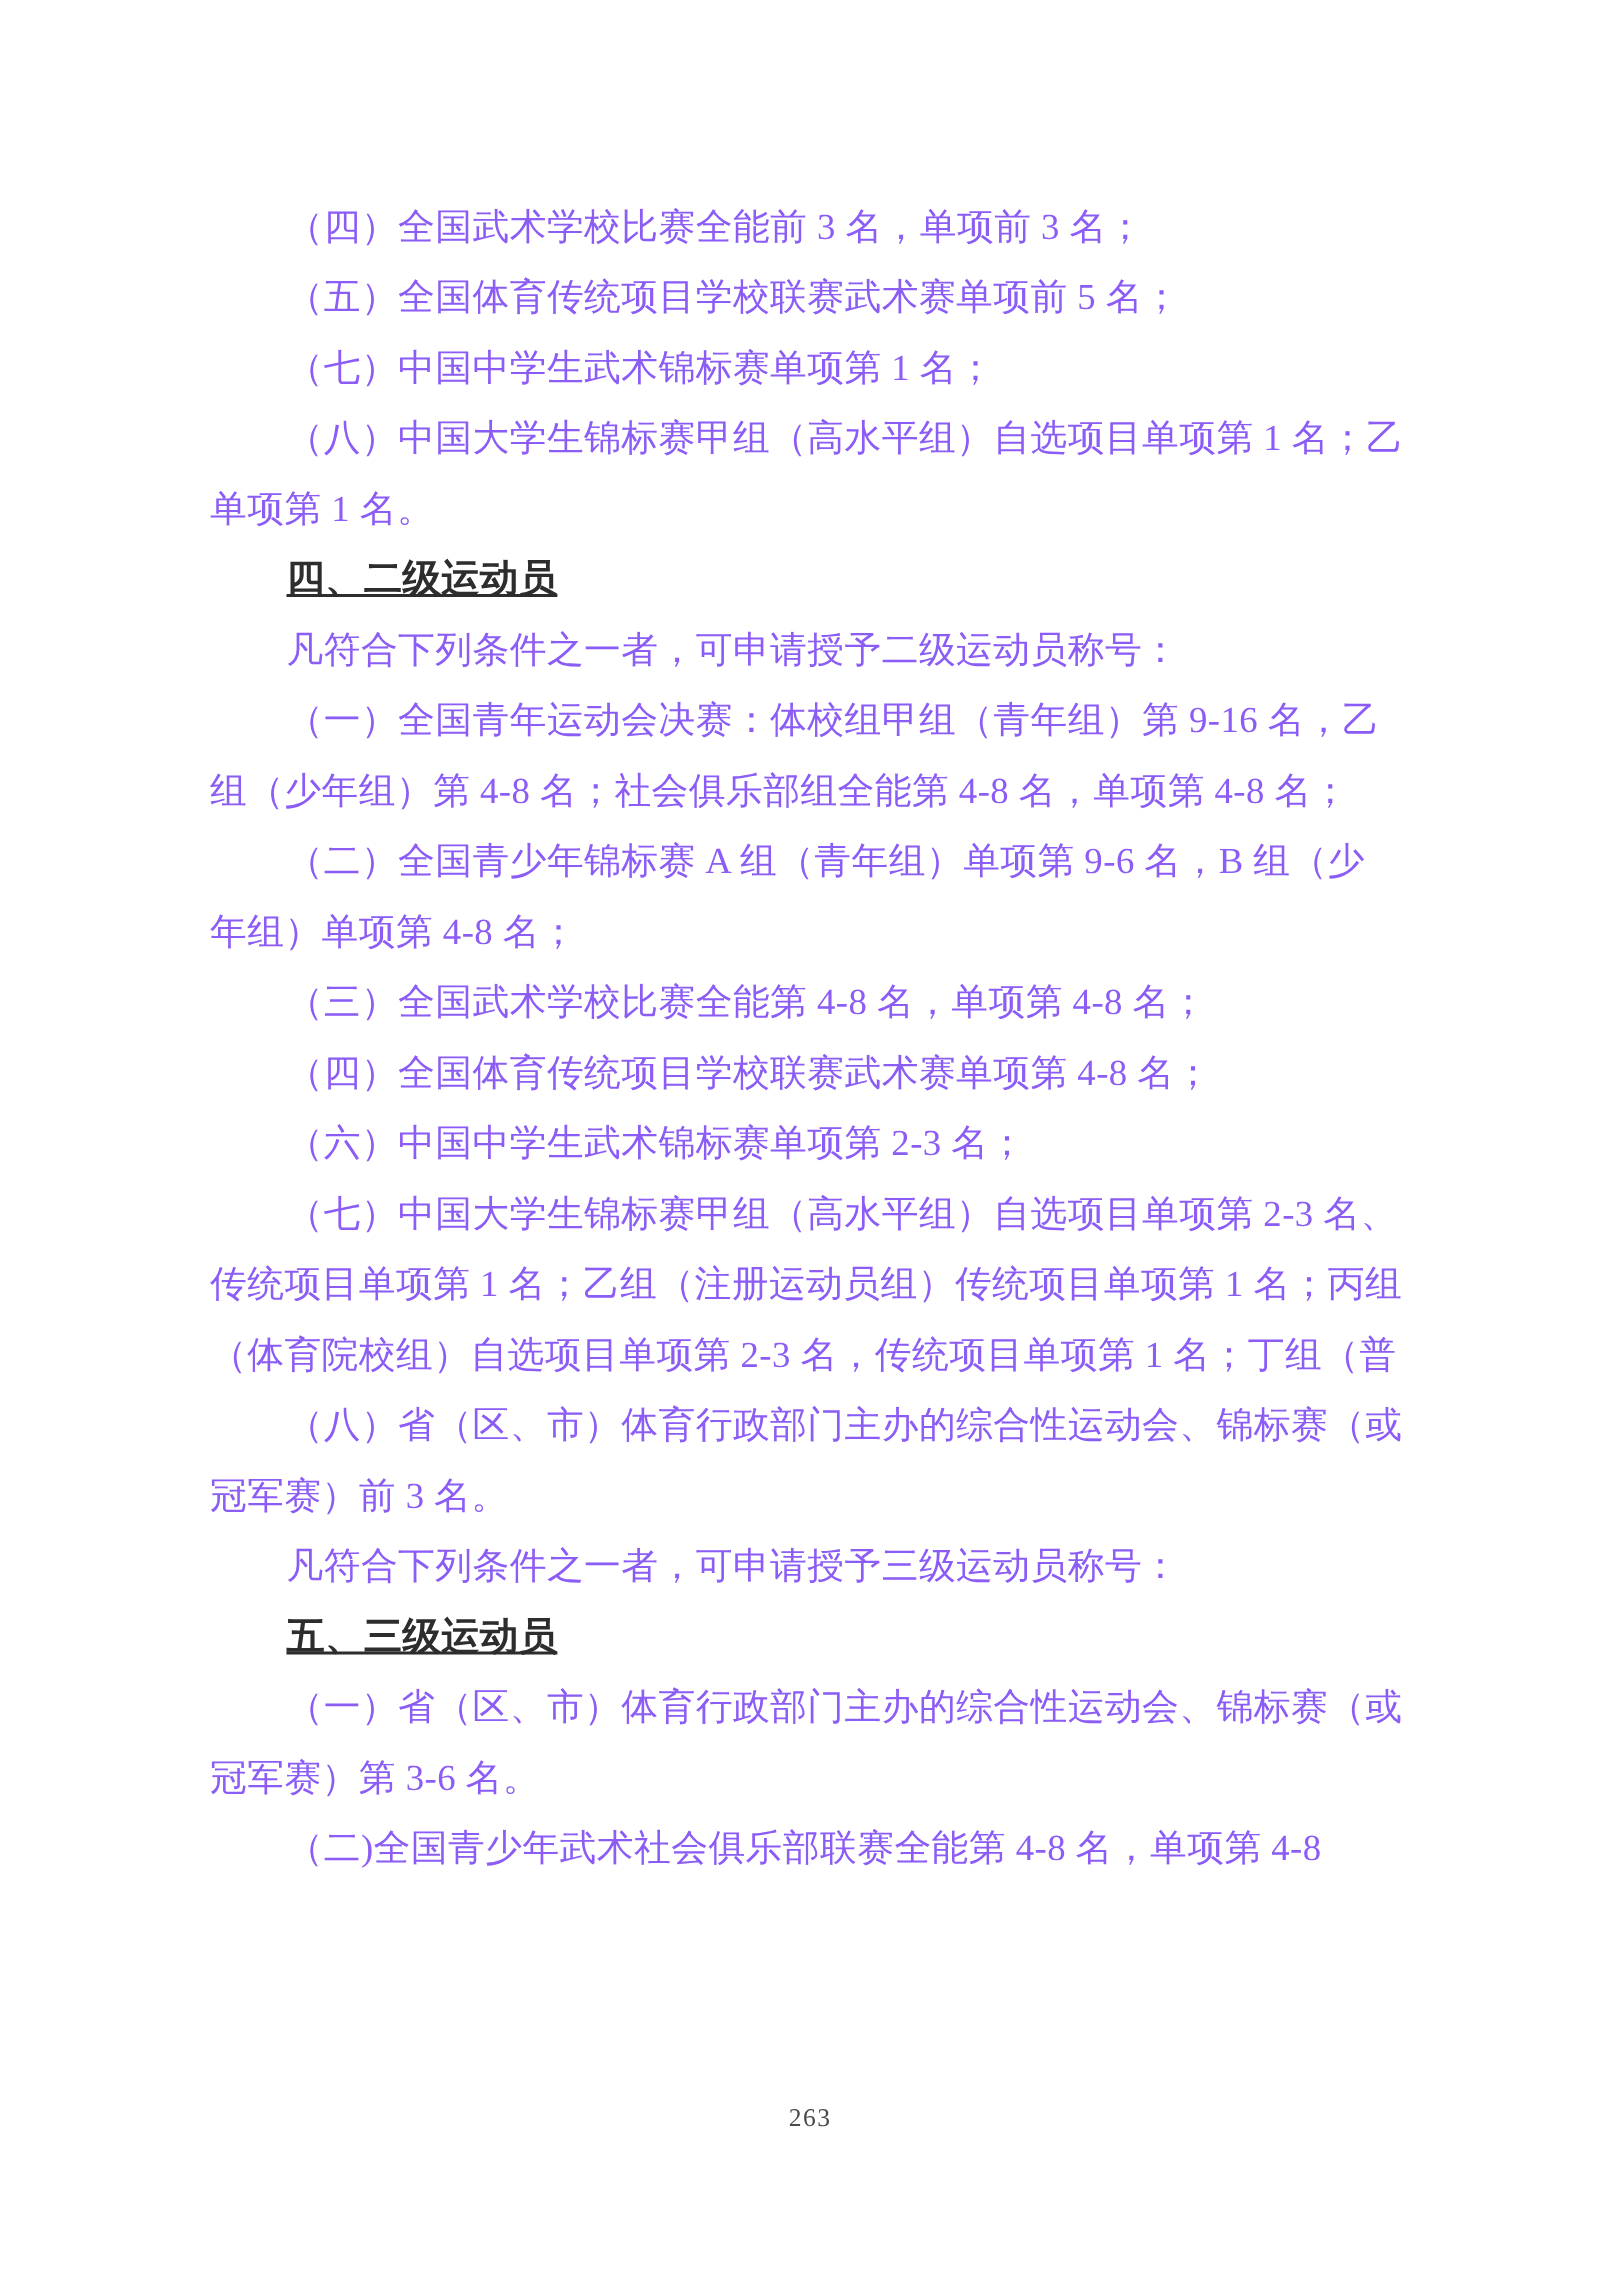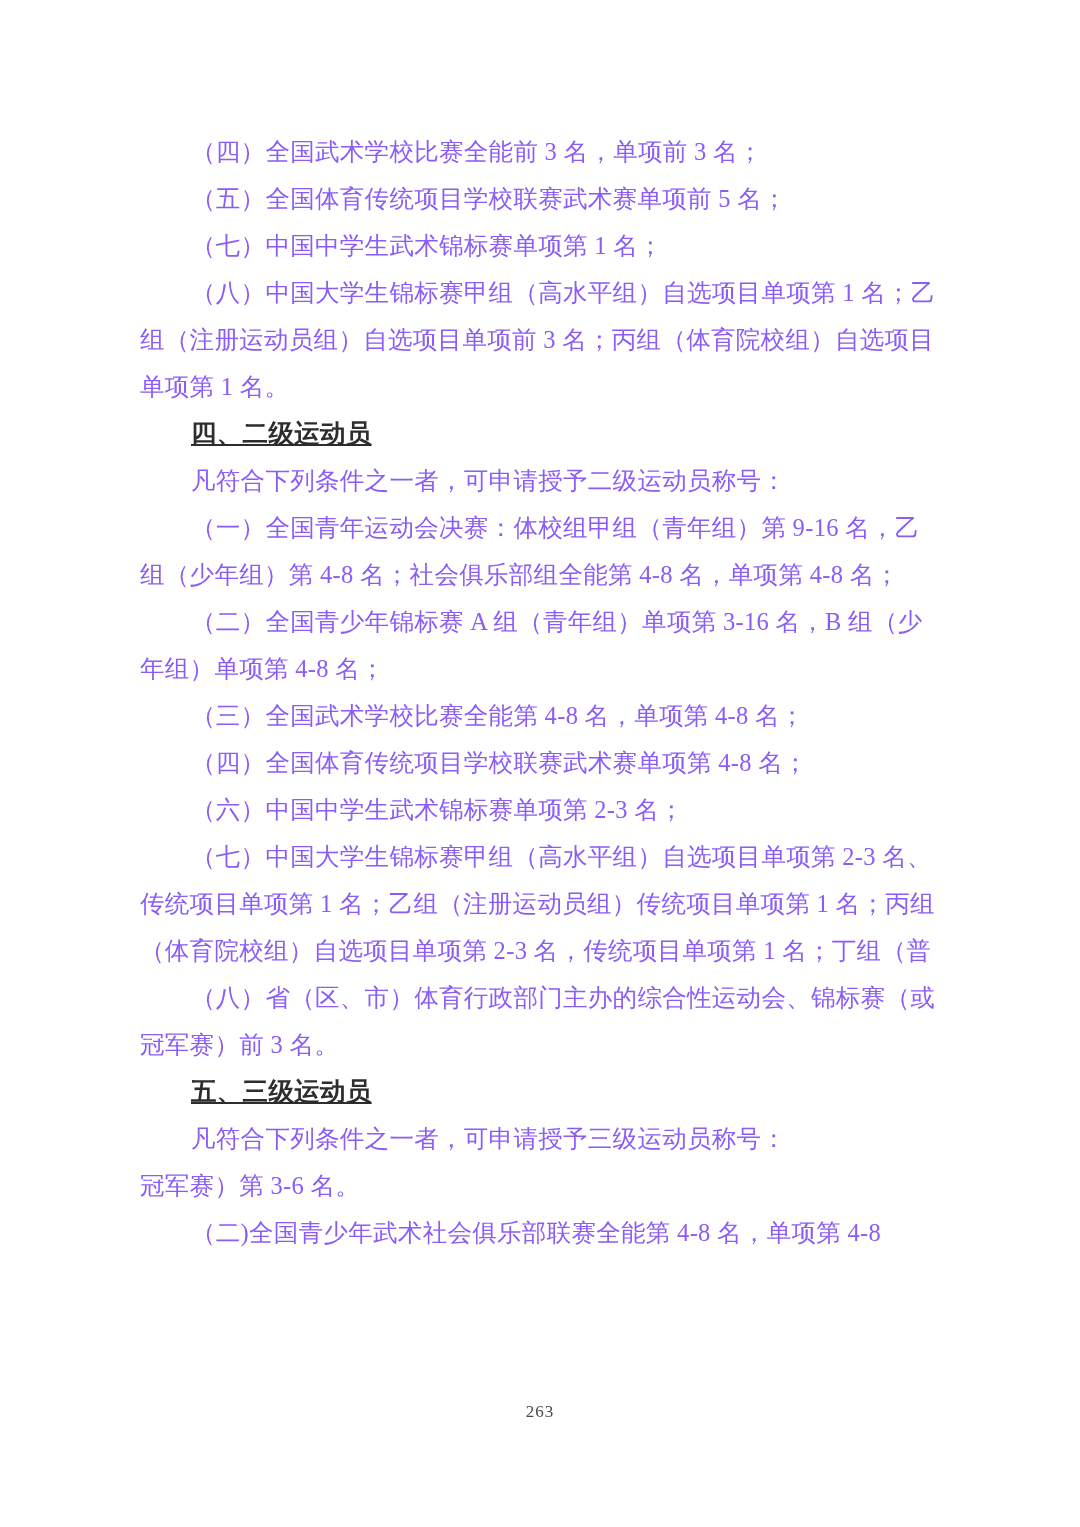--- a/index.html
+++ b/index.html
@@ -53,35 +53,35 @@
 </style>
 </head>
 <body>
 
 <div class="page">
   <div class="doc-body">
     <div class="line indent">（四）全国武术学校比赛全能前 3 名，单项前 3 名；</div>
     <div class="line indent">（五）全国体育传统项目学校联赛武术赛单项前 5 名；</div>
     <div class="line indent">（七）中国中学生武术锦标赛单项第 1 名；</div>
     <div class="line indent">（八）中国大学生锦标赛甲组（高水平组）自选项目单项第 1 名；乙</div>
-    <div class="line">组（注册运动员组）自选项目单项前 3 名；丙组（体育院校组）自选项目</div>
     <div class="line">单项第 1 名。</div>
     <div class="line indent heading">四、二级运动员</div>
     <div class="line indent">凡符合下列条件之一者，可申请授予二级运动员称号：</div>
     <div class="line indent">（一）全国青年运动会决赛：体校组甲组（青年组）第 9-16 名，乙</div>
     <div class="line">组（少年组）第 4-8 名；社会俱乐部组全能第 4-8 名，单项第 4-8 名；</div>
-    <div class="line indent">（二）全国青少年锦标赛 A 组（青年组）单项第 3-16 名，B 组（少</div>
+    <div class="line indent">（二）全国青少年锦标赛 A 组（青年组）单项第 9-6 名，B 组（少</div>
     <div class="line">年组）单项第 4-8 名；</div>
     <div class="line indent">（三）全国武术学校比赛全能第 4-8 名，单项第 4-8 名；</div>
     <div class="line indent">（四）全国体育传统项目学校联赛武术赛单项第 4-8 名；</div>
     <div class="line indent">（六）中国中学生武术锦标赛单项第 2-3 名；</div>
     <div class="line indent">（七）中国大学生锦标赛甲组（高水平组）自选项目单项第 2-3 名、</div>
     <div class="line">传统项目单项第 1 名；乙组（注册运动员组）传统项目单项第 1 名；丙组</div>
     <div class="line">（体育院校组）自选项目单项第 2-3 名，传统项目单项第 1 名；丁组（普</div>
     <div class="line indent">（八）省（区、市）体育行政部门主办的综合性运动会、锦标赛（或</div>
     <div class="line">冠军赛）前 3 名。</div>
+    <div class="line indent">凡符合下列条件之一者，可申请授予三级运动员称号：</div>
     <div class="line indent heading">五、三级运动员</div>
-    <div class="line indent">凡符合下列条件之一者，可申请授予三级运动员称号：</div>
+    <div class="line indent">（一）省（区、市）体育行政部门主办的综合性运动会、锦标赛（或</div>
     <div class="line">冠军赛）第 3-6 名。</div>
     <div class="line indent">（二)全国青少年武术社会俱乐部联赛全能第 4-8 名，单项第 4-8</div>
   </div>
   <div class="page-number">263</div>
 </div>
 
 </body></html>

